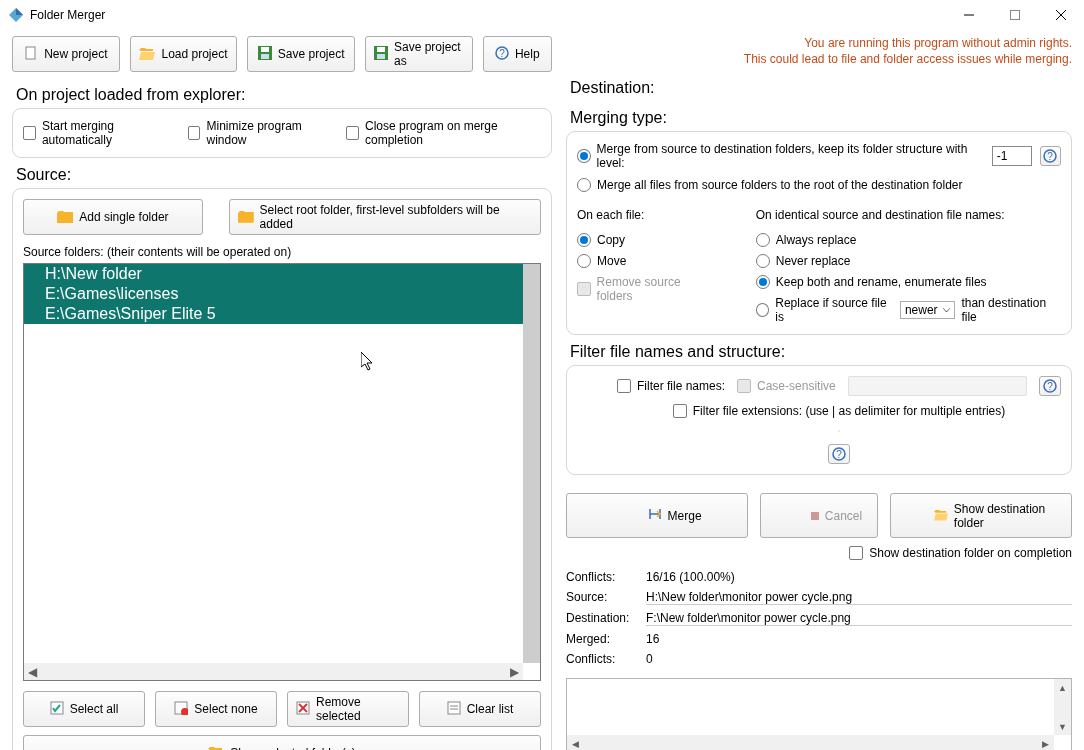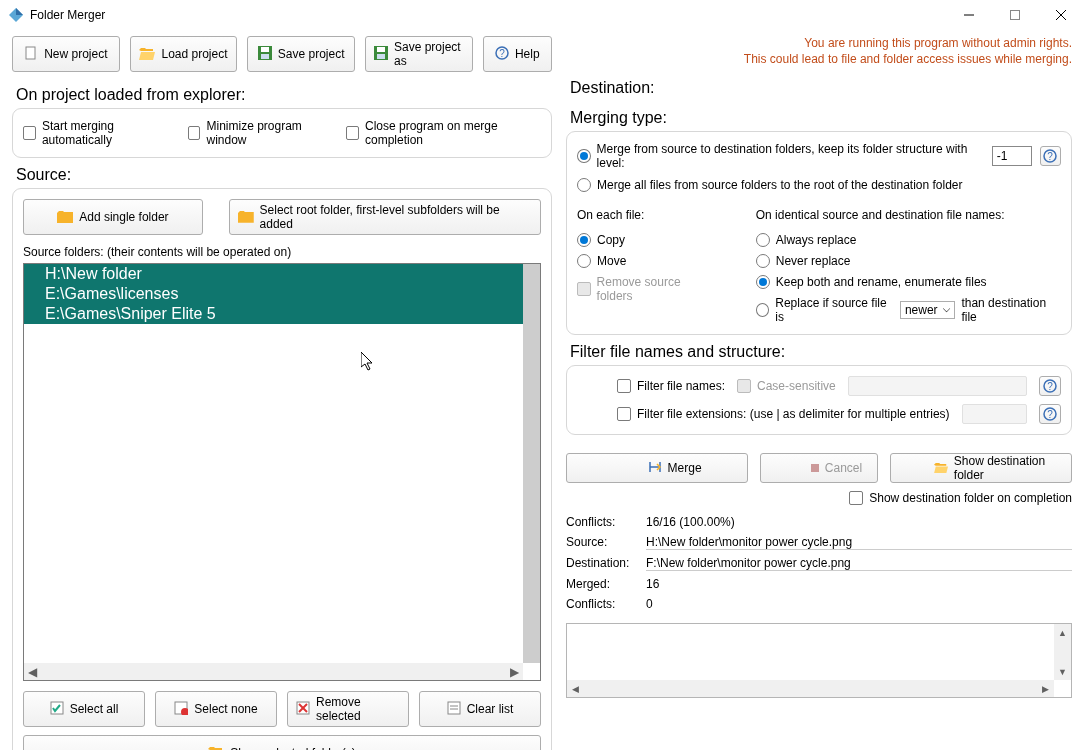--- a/index.html
+++ b/index.html
@@ -46,21 +46,21 @@
 .level-input { width: 40px; border: 1px solid #888; font-size: 12px; padding: 2px 4px; text-align: left; }
 .help-circle { width: 22px; height: 20px; border: 1px solid #adadad; border-radius: 3px; display: flex; align-items: center; justify-content: center; cursor: pointer; background: linear-gradient(#fdfdfd,#f0f0f0); }
 .two-col { display: flex; gap: 40px; }
 .subcol { display: flex; flex-direction: column; gap: 7px; }
 .sublabel { margin-bottom: 4px; }
 .select-inline { border: 1px solid #adadad; padding: 1px 18px 1px 4px; font-size: 12px; position: relative; display: inline-block; min-width: 50px; }
 .select-inline::after { content: "⌵"; position: absolute; right: 4px; top: 1px; font-size: 10px; }
 .filter-row { display: flex; align-items: center; gap: 12px; margin-bottom: 8px; padding-left: 40px; }
 .filter-input { flex: 1; border: 1px solid #e0e0e0; background: #f4f4f4; height: 20px; border-radius: 2px; }
 .merge-btns { display: flex; gap: 12px; margin-top: 18px; margin-bottom: 8px; }
-.merge-btns .btn { flex: 1; height: 30px; padding-left: 43px; }
+.merge-btns .btn { flex: 1; height: 45px; padding-left: 43px; }
 .merge-btns .btn.cancel { flex: 0.5; }
 .merge-btns .btn.show-dest { flex: 1; }
 .info-row { display: flex; margin-bottom: 6px; }
 .info-row .label { width: 80px; }
 .info-row .value { flex: 1; }
 .info-row .value.boxed { border-bottom: 1px solid #ccc; }
 .log-box { border: 1px solid #b5b5b5; height: 75px; background: #fff; position: relative; margin-top: 6px; }
 .log-box .scrollbar-v { position: absolute; right: 0; top: 0; bottom: 17px; width: 17px; background: #f0f0f0; display: flex; flex-direction: column; justify-content: space-between; align-items: center; }
 .log-box .scrollbar-v .arr { width: 17px; height: 17px; display: flex; align-items: center; justify-content: center; color: #606060; font-size: 9px; }
 .log-box .scrollbar-h { position: absolute; left: 0; right: 17px; bottom: 0; height: 17px; background: #f0f0f0; display: flex; justify-content: space-between; align-items: center; }
@@ -315,21 +315,21 @@
             <span class="disabled-text">Case-sensitive</span>
           </label>
         <div class="filter-input"></div>
         <div class="help-circle">
             <svg width="14" height="14" viewBox="0 0 14 14">
               <circle cx="7" cy="7" r="6" fill="none" stroke="#3b6fb6" stroke-width="1.5"></circle>
               <text x="7" y="11" text-anchor="middle" font-size="10" fill="#3b6fb6">?</text>
             </svg>
           </div>
       </div>
-      <div class="filter-row" style="margin-bottom:0;">
+      <div class="filter-row" style="margin-bottom:0;flex-direction:column;">
         <label class="chk">
             <span class="chk-box"></span>
             <span>Filter file extensions: (use | as delimiter for multiple entries)</span>
           </label>
         <div class="filter-input"></div>
         <div class="help-circle">
             <svg width="14" height="14" viewBox="0 0 14 14">
               <circle cx="7" cy="7" r="6" fill="none" stroke="#3b6fb6" stroke-width="1.5"></circle>
               <text x="7" y="11" text-anchor="middle" font-size="10" fill="#3b6fb6">?</text>
             </svg>

